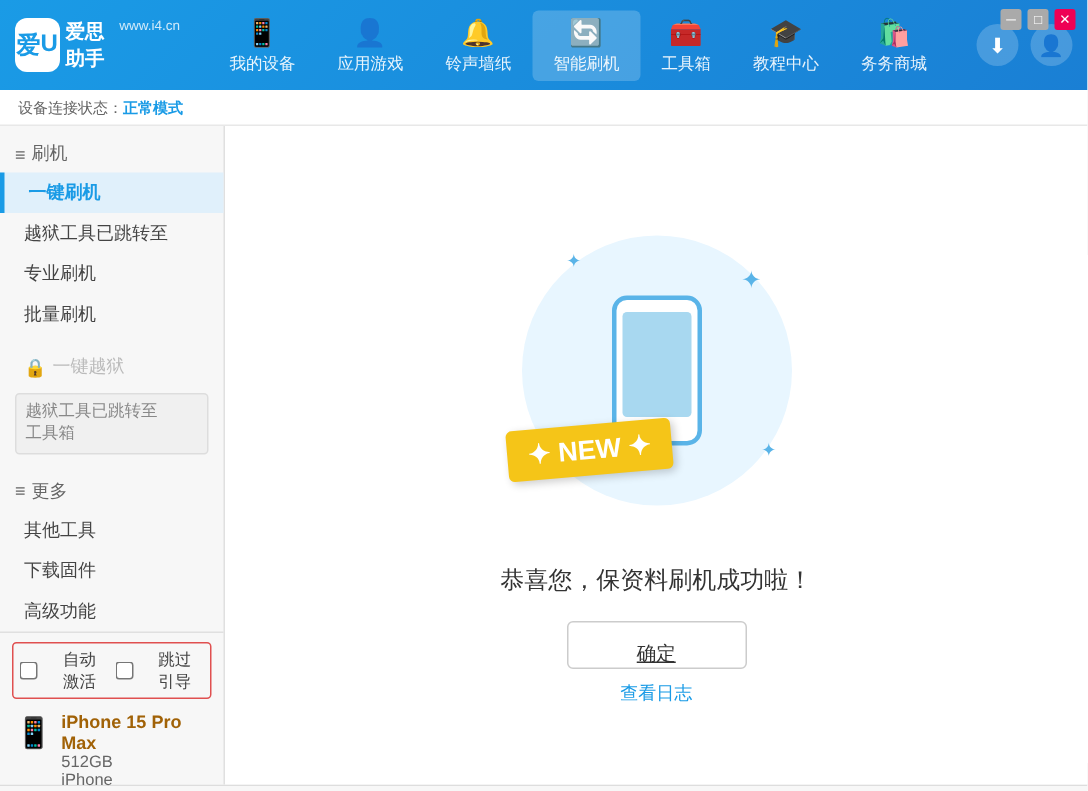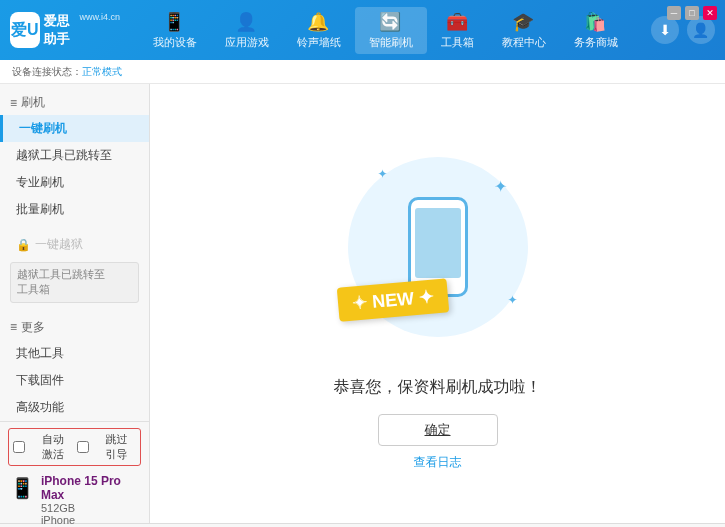--- a/index.html
+++ b/index.html
@@ -208,21 +208,21 @@
       color: #1a9be6;
       margin-top: 2px;
     }
     .device-details {
       display: flex;
       flex-direction: column;
     }
     .device-name {
       font-size: 12px;
       font-weight: bold;
-      color: #701a75;
+      color: #a16207;
     }
     .device-storage {
       font-size: 11px;
       color: #666;
     }
     .device-type {
       font-size: 11px;
       color: #666;
     }
 
@@ -311,21 +311,21 @@
     .btn-confirm {
       width: 120px;
       height: 32px;
       background: #fff;
       border: 1px solid #ccc;
       border-radius: 4px;
       font-size: 13px;
       color: #333;
       cursor: pointer;
       display: flex;
-      align-items: center;
+      align-items: flex-end;
       justify-content: center;
       margin-bottom: 8px;
       text-decoration: underline;
     }
     .log-link {
       font-size: 12px;
       color: #1a9be6;
       cursor: pointer;
       text-decoration: none;
     }
@@ -394,21 +394,21 @@
   </div>
   <div class="win-controls">
     <div class="win-btn win-min">─</div>
     <div class="win-btn win-max">□</div>
     <div class="win-btn win-close">✕</div>
   </div>
 </div>
 
 <div style="height:24px; background:#fff; border-bottom:1px solid #e8e8e8; display:flex; align-items:center; padding:0 12px; font-size:10px;">
   <span style="color:#666;">设备连接状态：</span>
-  <span style="color:#1a9be6; font-weight:normal;">正常模式</span>
+  <span style="color:#1a9be6; font-weight:bold;">正常模式</span>
 </div>
 
 <div class="main-layout">
 
   <div class="sidebar">
     <div class="sidebar-section-label">
       <span>≡</span>
       <span>刷机</span>
     </div>
     <div class="sidebar-item active">

